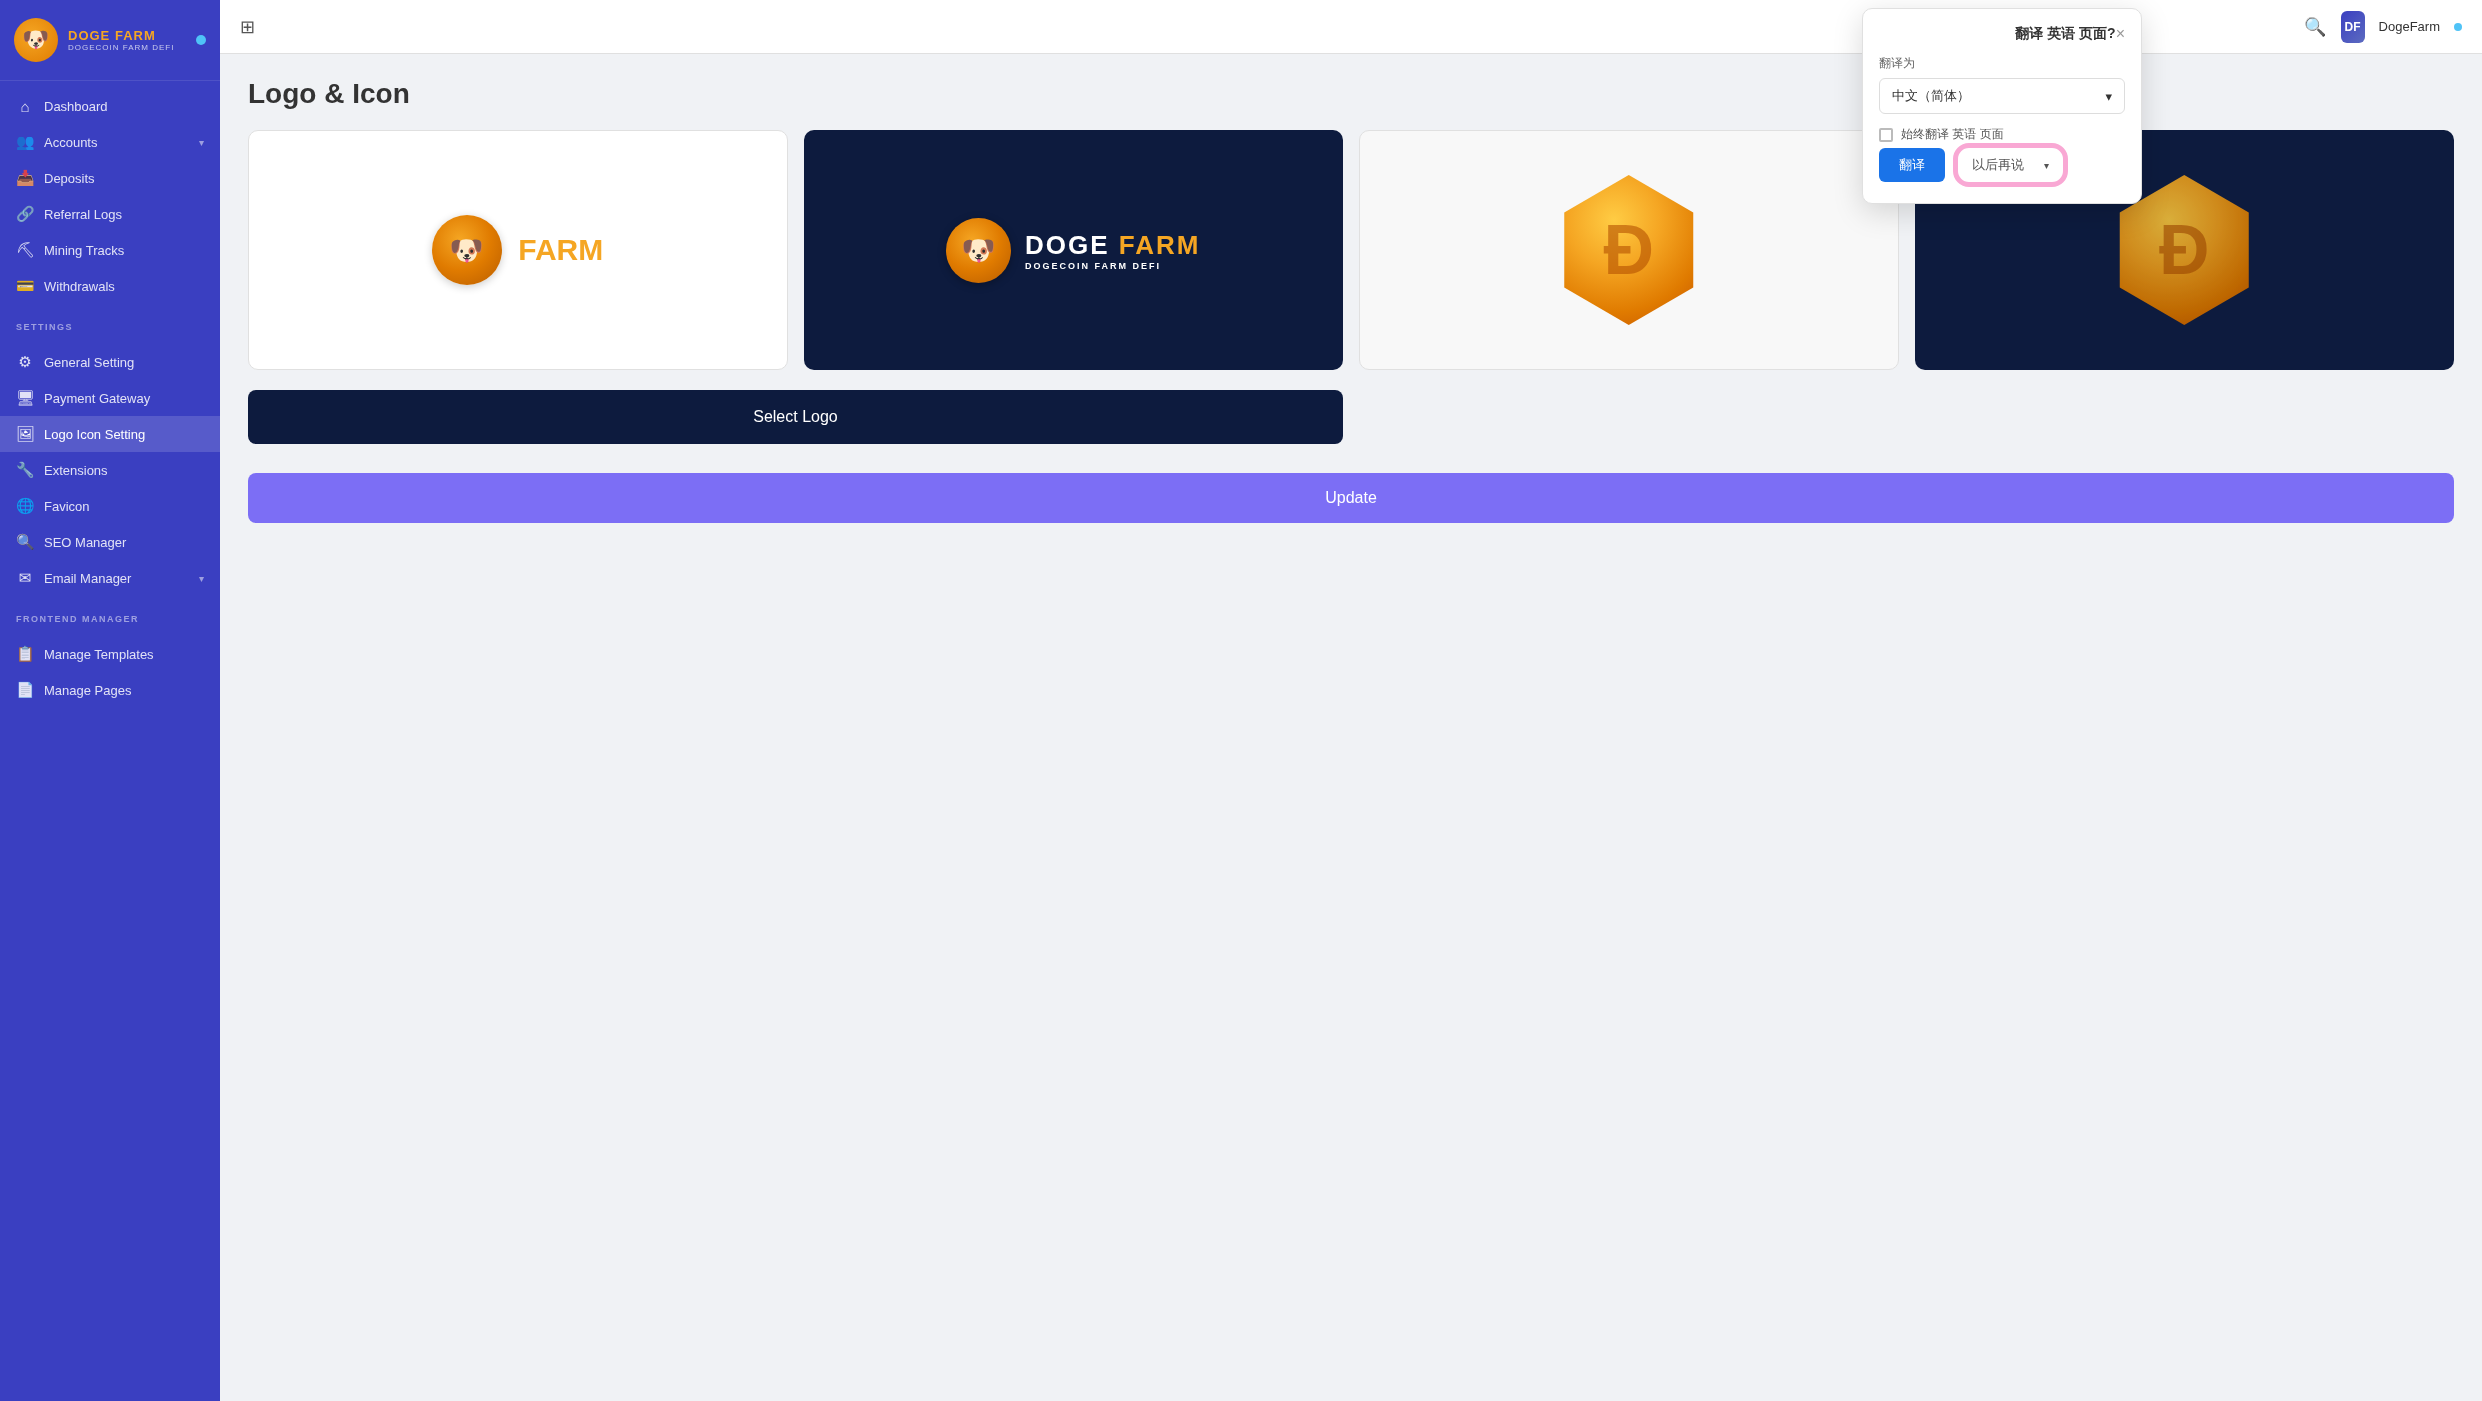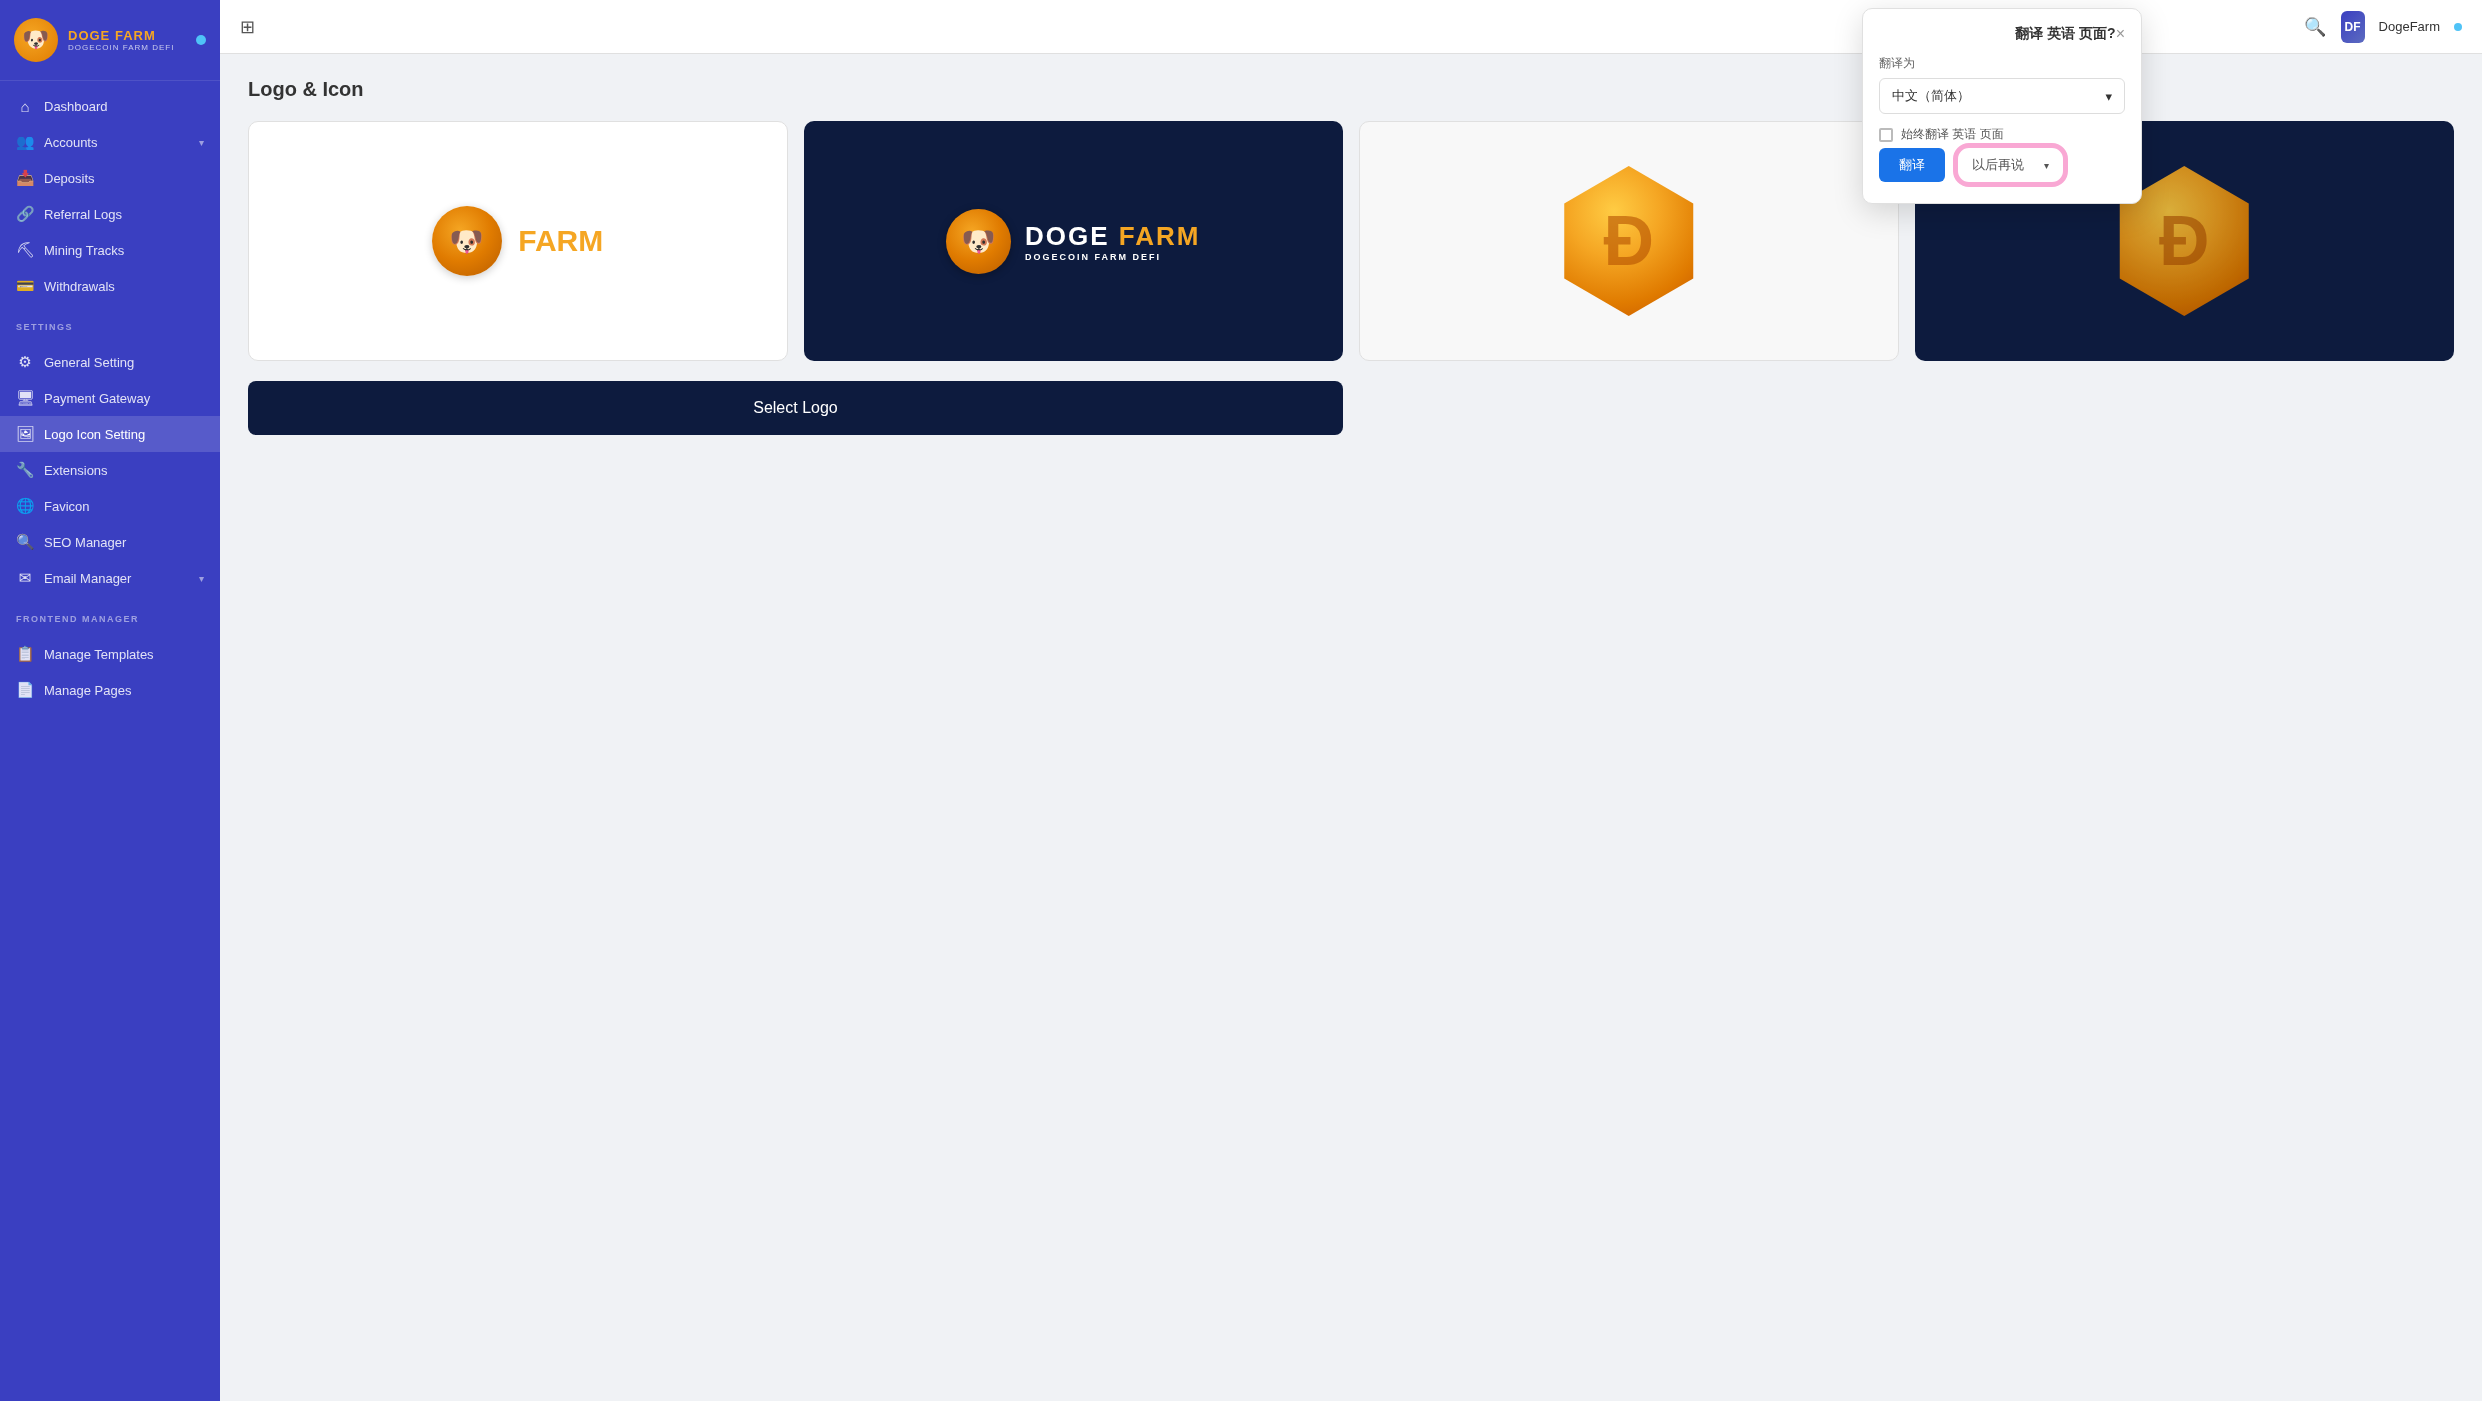--- a/index.html
+++ b/index.html
@@ -96,21 +96,21 @@
     .topbar-username { font-size: 13px; color: #333; font-weight: 500; }
     .topbar-dot { width: 8px; height: 8px; border-radius: 50%; background: #4fc3f7; }
 
     .content {
       flex: 1;
       overflow-y: auto;
       padding: 24px 28px;
       position: relative;
     }
     .page-title {
-      font-size: 20px; font-weight: 600; color: #333;
+      font-size: 28px; font-weight: 600; color: #333;
       margin-bottom: 20px;
     }
 
     .logo-grid {
       display: grid;
       grid-template-columns: repeat(4, 1fr);
       gap: 16px;
       margin-bottom: 20px;
     }
     .logo-card {
@@ -421,20 +421,21 @@
         <div class="icon-hex">
           <div class="hex-shape" style="background: radial-gradient(circle at 40% 30%, #ffcc44, #f5a623, #e07b00, #c04c00); filter: brightness(0.85);"></div>
         </div>
       </div>
     </div>
 
     
     <div class="action-row">
       <button class="action-btn">Select Logo</button>
     </div>
+    <button class="update-btn">Update</button>
   </div>
 </div>
 
 <div class="translate-popup">
   <div class="translate-card">
     <div class="translate-header">
       <span class="translate-title">翻译 英语 页面?</span>
       <span class="translate-close">×</span>
     </div>
     <div class="translate-label">翻译为</div>

